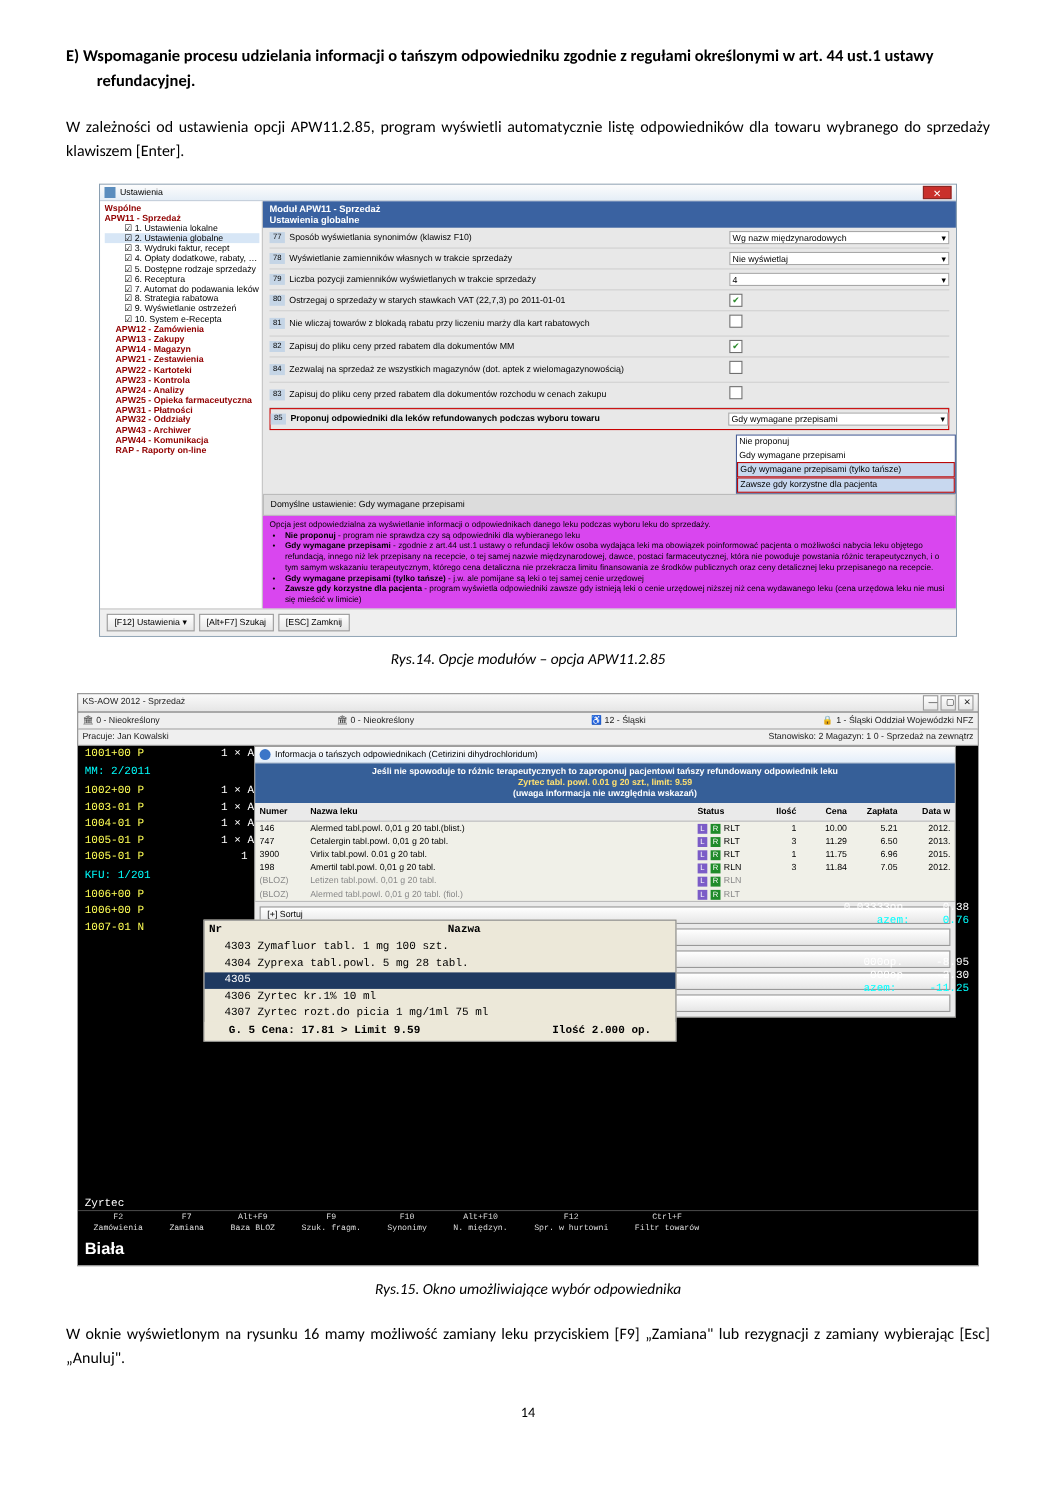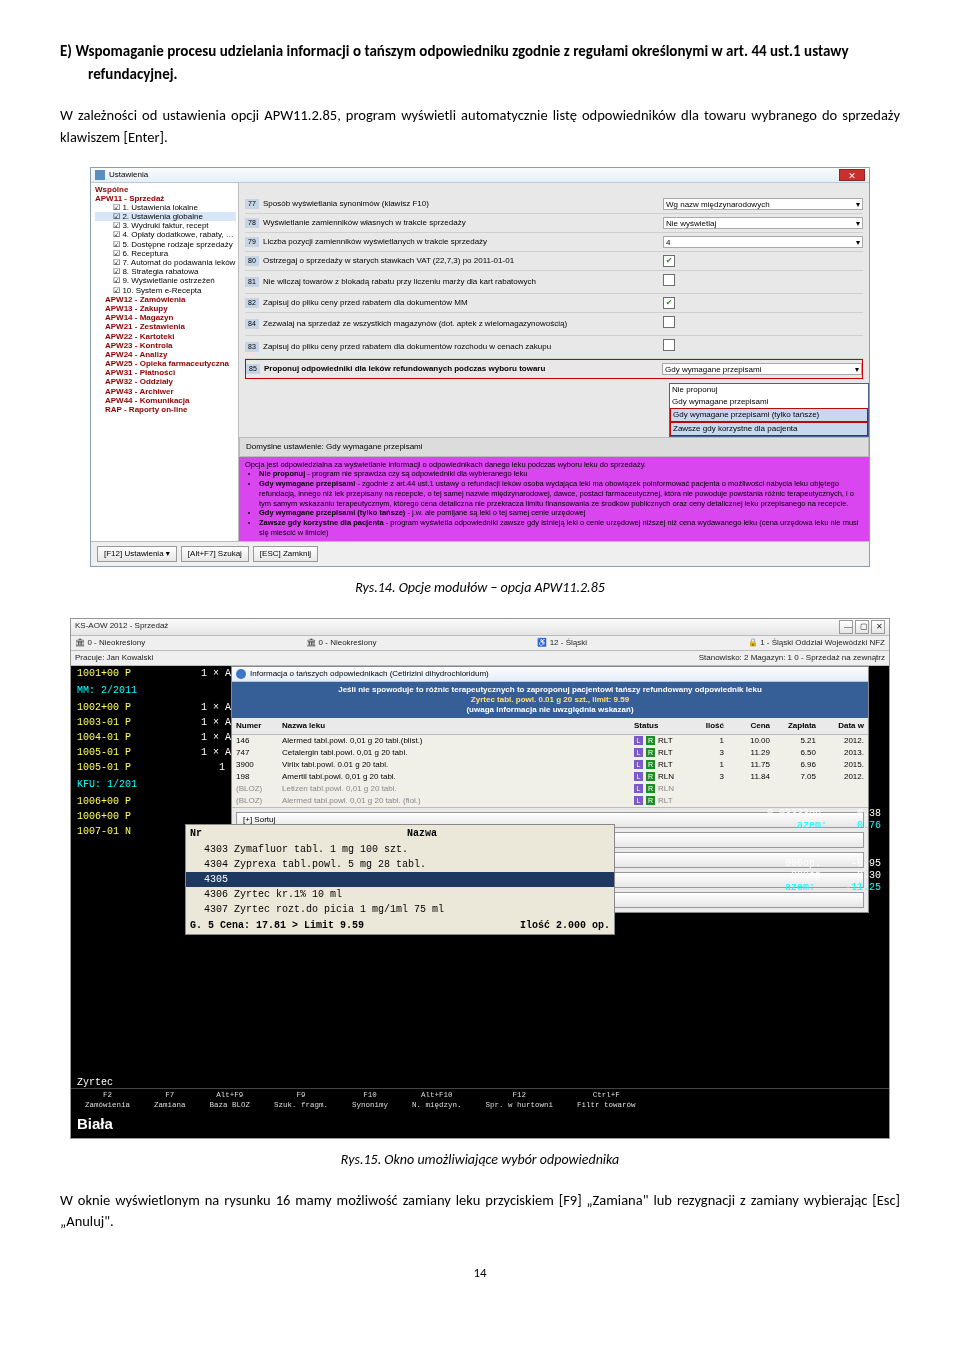--- a/index.html
+++ b/index.html
@@ -81,21 +81,21 @@
       flex-direction: column;
     }
     .panel-header {
       background:#3a62a1;
       color:#fff;
       font-weight:bold;
       padding:2px 6px;
       font-size:8.5px;
       line-height:1.2;
     }
-    .settings-area { padding: 12px 6px 4px 6px; }
+    .settings-area { padding: 0 6px 4px 6px; }
     .setting-row { display:flex; align-items:center; border-bottom:1px solid #d0d0d0; padding:3px 0;}
     .setting-num { width: 14px; background:#c5d5e6; font-size:7px; text-align:center; line-height:10px; height:10px; margin-right:4px;}
     .setting-label { flex: 1; }
     .setting-ctrl { width: 200px; background:#fff; border:1px solid #a8a8a8; padding:0 2px; height:12px; line-height:12px; font-size:8px; }
     .setting-check { width:12px; height:12px; border:1px solid #6f6f6f; background:#fff; display:inline-block; text-align:center; line-height:10px; color:#2a8a2a;}
     .hl-row { border:1px solid #c80000; }
     .panel-default { background:#dcdcdc; border:1px solid #bbb; padding:3px 6px; font-size:8px; }
     .panel-desc { background:#d946ef; padding:3px 6px; font-size:7.5px; line-height:1.3; }
     .panel-desc b{ font-weight:bold;}
     .panel-desc ul{ list-style:disc; padding-left: 14px; }
@@ -149,21 +149,21 @@
     .lookup {
       position:absolute; top:158px; left:114px; width:430px;
       background:#ece8d9; color:#000; font-family:'Courier New',monospace; font-size:10px; border:1px solid #888;
     }
     .lookup-head{ display:flex; font-weight:bold; padding:1px 4px;}
     .lookup-head .n1{width:44px;} .lookup-head .n2{flex:1; text-align:center;}
     .lookup-row{display:flex; padding:0 4px;}
     .lookup-row .n1{width:44px; text-align:right; padding-right:6px;}
     .lookup-row .n2{flex:1;}
     .lookup-row.sel{ background:#1e3960; color:#fff;}
-    .lookup-footer{display:flex; justify-content:space-between; padding:1px 4px; background:#ece8d9; font-weight:bold;}
+    .lookup-footer{display:flex; justify-content:space-between; padding:1px 22px; background:#ece8d9; font-weight:bold;}
     .entry-row{ display:flex; padding:0 6px;}
     .entry-row input{ background:#000; color:#fff; border:none; font-family:'Courier New',monospace; font-size:10px; width:100px;}
     .menu-strip{ background:#000; color:#dedede; font-size:7.5px; display:flex; gap:0; padding:0 2px; border-top:1px solid #444;}
     .menu-strip div{ padding:1px 6px; text-align:center; line-height:1.1;}
     .status-white{ font-family: Arial; font-size:15px; padding:2px 6px; background:#000; font-weight:bold;}
     .right-numbers{ position:absolute; right:8px; font-family:'Courier New',monospace; font-size:10px; text-align:right;}
   </style>
 </head>
 <body>
 
@@ -210,20 +210,24 @@
             <div class="sub red">APW24 - Analizy</div>
             <div class="sub red">APW25 - Opieka farmaceutyczna</div>
             <div class="sub red">APW31 - Płatności</div>
             <div class="sub red">APW32 - Oddziały</div>
             <div class="sub red">APW43 - Archiwer</div>
             <div class="sub red">APW44 - Komunikacja</div>
             <div class="sub red">RAP - Raporty on-line</div>
           </div>
       </div>
       <div class="right">
+        <div class="panel-header">
+          <div>Moduł APW11 - Sprzedaż</div>
+          <div>Ustawienia globalne</div>
+        </div>
         <div class="settings-area" id="settings-rows">
             <div class="setting-row">
               <div class="setting-num">77</div>
               <div class="setting-label">Sposób wyświetlania synonimów (klawisz F10)</div>
               <div class="setting-ctrl" style="position: relative;">Wg nazw międzynarodowych<span style="float: right;">▾</span></div>
             </div>
             <div class="setting-row">
               <div class="setting-num">78</div>
               <div class="setting-label">Wyświetlanie zamienników własnych w trakcie sprzedaży</div>
               <div class="setting-ctrl" style="position: relative;">Nie wyświetlaj<span style="float: right;">▾</span></div>

